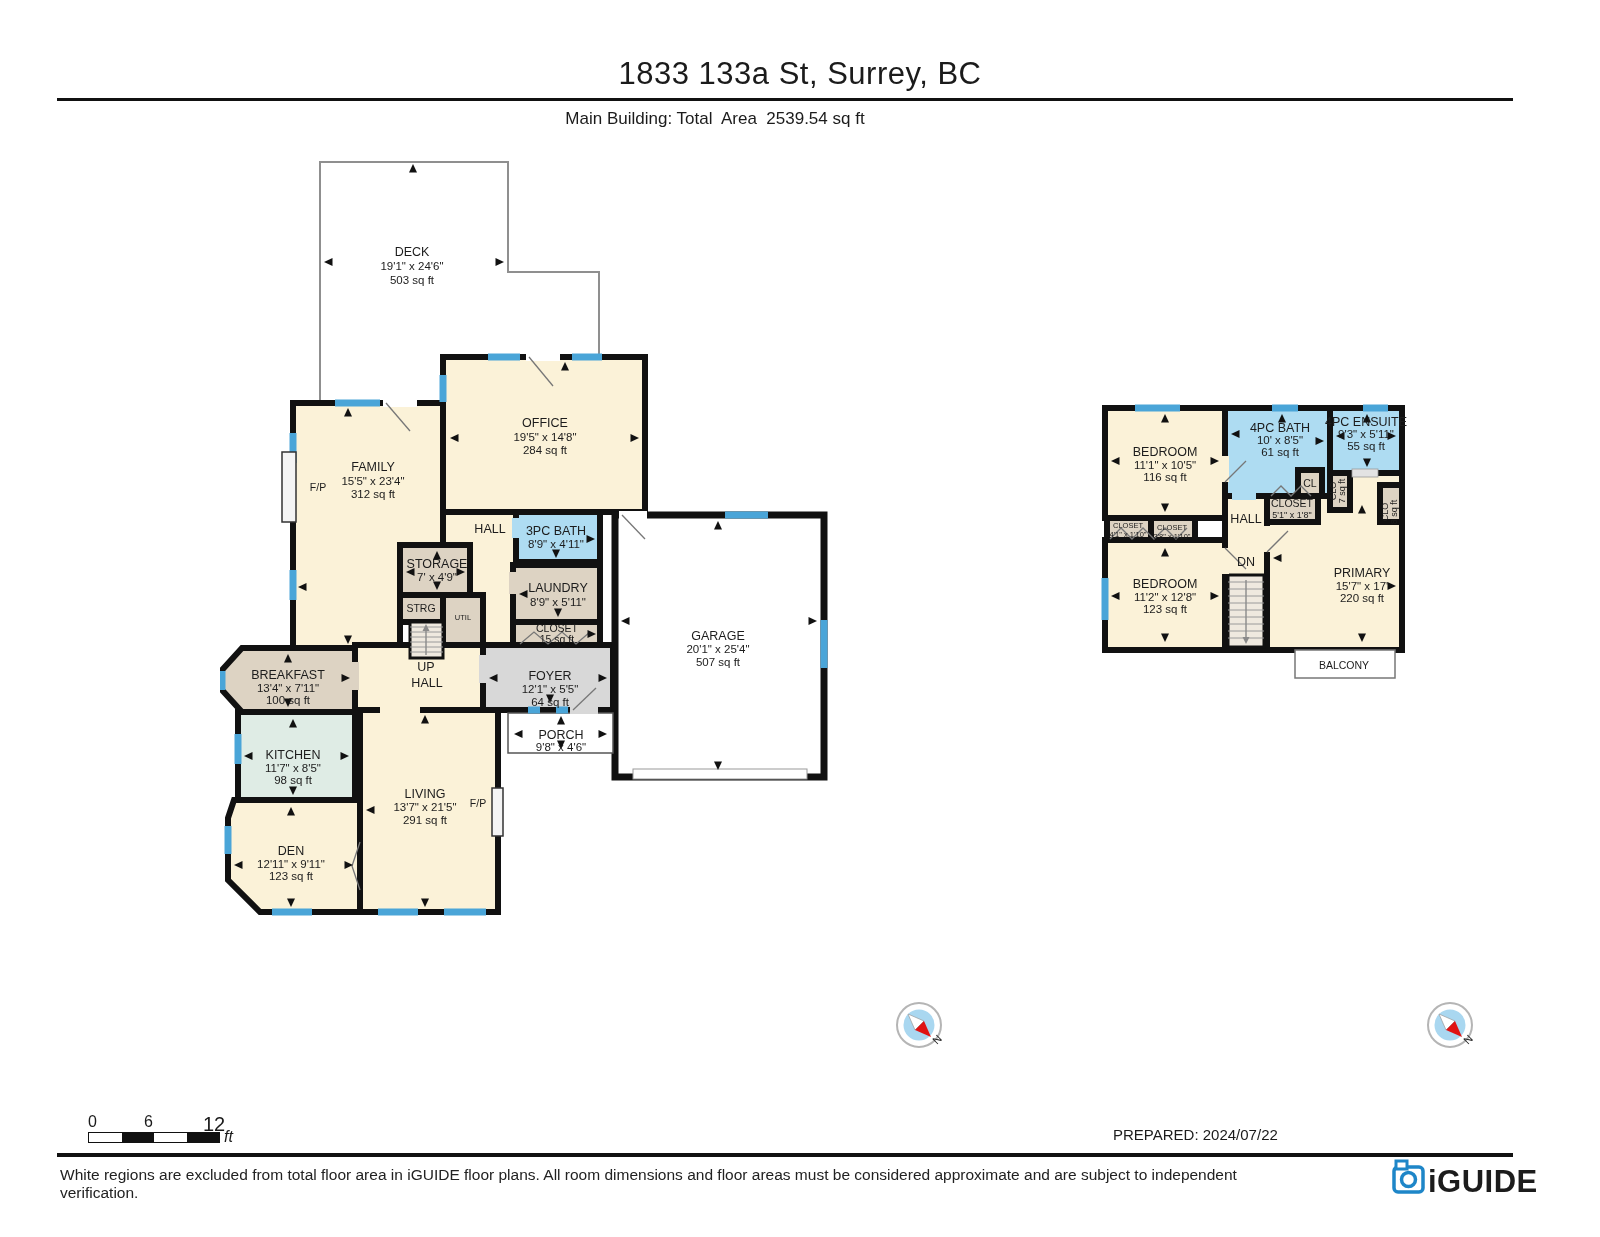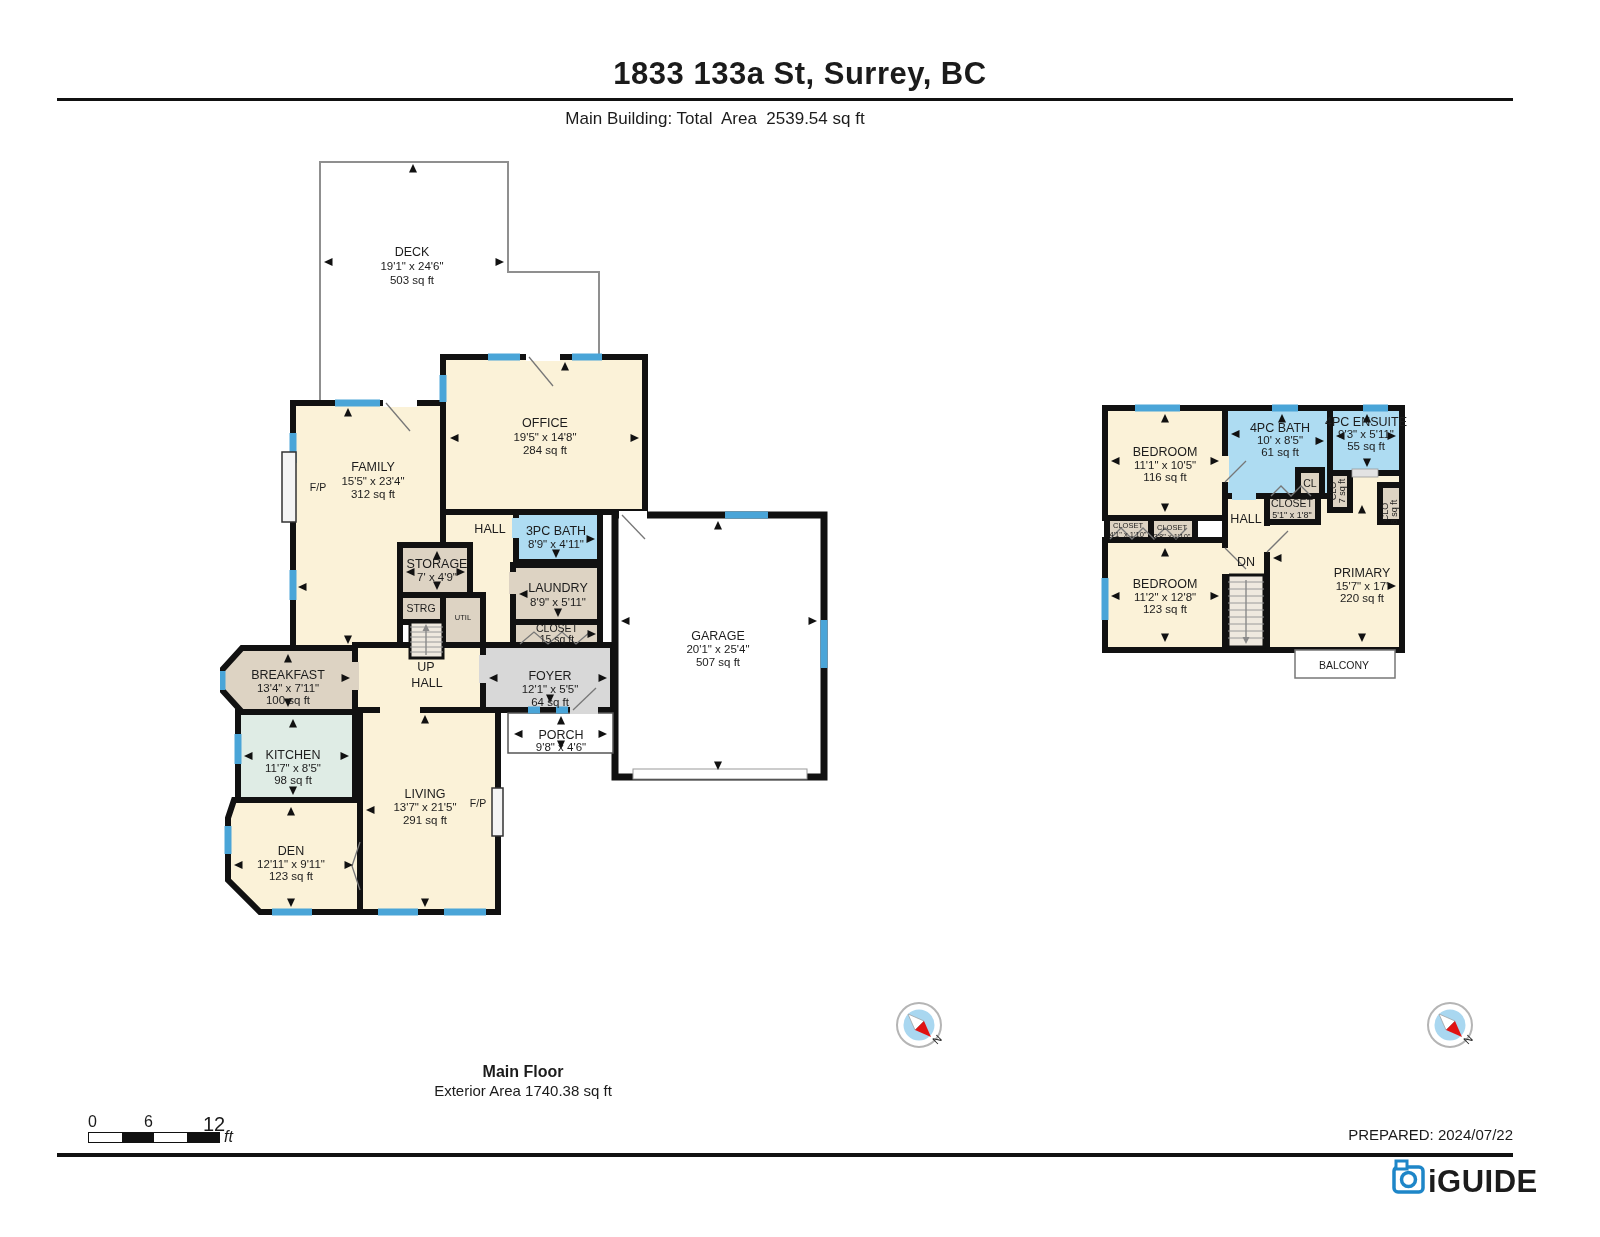--- a/index.html
+++ b/index.html
@@ -1,34 +1,34 @@
 <!DOCTYPE html>
 <html><head>
 <meta charset="utf-8">
 <style>
   html,body{margin:0;padding:0;background:#fff;}
   #canvas{position:relative;width:1600px;height:1237px;background:#fff;overflow:hidden;
           font-family:"Liberation Sans", sans-serif;color:#1b1b1b;}
   .abs{position:absolute;}
-  #title{top:56px;left:0;width:1600px;text-align:center;font-size:31px;font-weight:bold;letter-spacing:.5px;}
+  #title{top:56px;left:0;width:1600px;text-align:center;font-size:31px;font-weight:normal;letter-spacing:.5px;}
   #title-rule{top:98px;left:57px;width:1456px;height:3px;background:#111;}
   #subtitle{top:109px;left:415px;width:600px;text-align:center;font-size:17px;white-space:pre;}
   .floor-label{text-align:center;line-height:19px;}
   #main-floor-label{top:1062px;left:323px;width:400px;}
   #second-floor-label{top:1062px;left:1015px;width:400px;}
   .floor-label .l1{font-weight:bold;font-size:16px;}
   .floor-label .l2{font-size:15px;}
   #scale-num-0{top:1113px;left:88px;font-size:16px;}
   #scale-num-6{top:1113px;left:144px;font-size:16px;}
   #scale-num-12{top:1113px;left:203px;font-size:20px;}
   #scale-unit{top:1128px;left:224px;font-size:16px;font-style:italic;}
   #scale-bar{top:1132px;left:88px;width:130px;height:9px;border:1.3px solid #111;display:flex;}
   #scale-bar .seg{flex:1;}
   .seg.w{background:#fff;} .seg.b{background:#111;}
-  #prepared{top:1126px;left:1113px;width:400px;text-align:right;font-size:15px;}
+  #prepared{top:1126px;left:1113px;width:400px;font-size:15px;}
   #footer-rule{top:1153px;left:57px;width:1456px;height:3.5px;background:#111;}
   #disclaimer{top:1166px;left:60px;width:1200px;font-size:15.5px;color:#222;}
   
   text{font-family:"Liberation Sans", sans-serif;fill:#1c1c1c;}
   .rn{font-size:12.5px;text-anchor:middle;}
   .rd{font-size:11.5px;text-anchor:middle;}
   .sm{font-size:10.5px;text-anchor:middle;}
   .xs{font-size:9px;text-anchor:middle;}
   .tn{font-size:7.5px;text-anchor:middle;}
   .wall{stroke:#111;stroke-width:6;}
@@ -434,38 +434,35 @@
     <text x="42" y="47" font-size="11" fill="#111" transform="rotate(-45 42 44)">N</text>
   </svg>
   <svg class="abs" style="left:1424px;top:999px;" width="58" height="58" viewBox="0 0 58 58">
     <circle cx="26" cy="26" r="22" fill="#ffffff" stroke="#b5b5b5" stroke-width="2"></circle>
     <circle cx="26" cy="26" r="15.5" fill="#a9d7f0"></circle>
     <polygon points="15,15 31,22 22,31" fill="#ffffff" stroke="#9a9a9a" stroke-width="0.7"></polygon>
     <polygon points="38,38 31,22 22,31" fill="#e01212"></polygon>
     <text x="42" y="47" font-size="11" fill="#111" transform="rotate(-45 42 44)">N</text>
   </svg>
 
-  <div class="abs floor-label" id="main-floor-label">
-    <div class="l1">Main Floor</div>
-    <div class="l2">Exterior Area 1740.38 sq ft</div>
-  </div>
 
   <div class="abs" id="scale-num-0">0</div>
   <div class="abs" id="scale-num-6">6</div>
   <div class="abs" id="scale-num-12">12</div>
   <div class="abs" id="scale-bar">
     <div class="seg w"></div>
     <div class="seg b"></div>
     <div class="seg w"></div>
     <div class="seg b"></div>
   </div>
   <div class="abs" id="scale-unit">ft</div>
 
   <div class="abs" id="prepared">PREPARED: 2024/07/22</div>
   <div class="abs" id="footer-rule"></div>
+  <div class="abs" id="disclaimer">White regions are excluded from total floor area in iGUIDE floor plans. All room dimensions and floor areas must be considered approximate and are subject to independent verification.</div>
 
   <svg class="abs" style="left:1390px;top:1158px;" width="160" height="42" viewBox="0 0 160 42">
     <g>
       <rect x="4" y="9" width="29" height="25" rx="4" fill="none" stroke="#1e86c8" stroke-width="3.5"></rect>
       <rect x="6" y="3" width="11" height="8" fill="#ffffff" stroke="#1e86c8" stroke-width="3"></rect>
       <circle cx="18.5" cy="21.5" r="7" fill="none" stroke="#1e86c8" stroke-width="3.5"></circle>
     </g>
     <text x="38" y="34" font-size="31" font-weight="bold" fill="#1e86c8" letter-spacing="0.5">iGUIDE</text>
   </svg>
 

